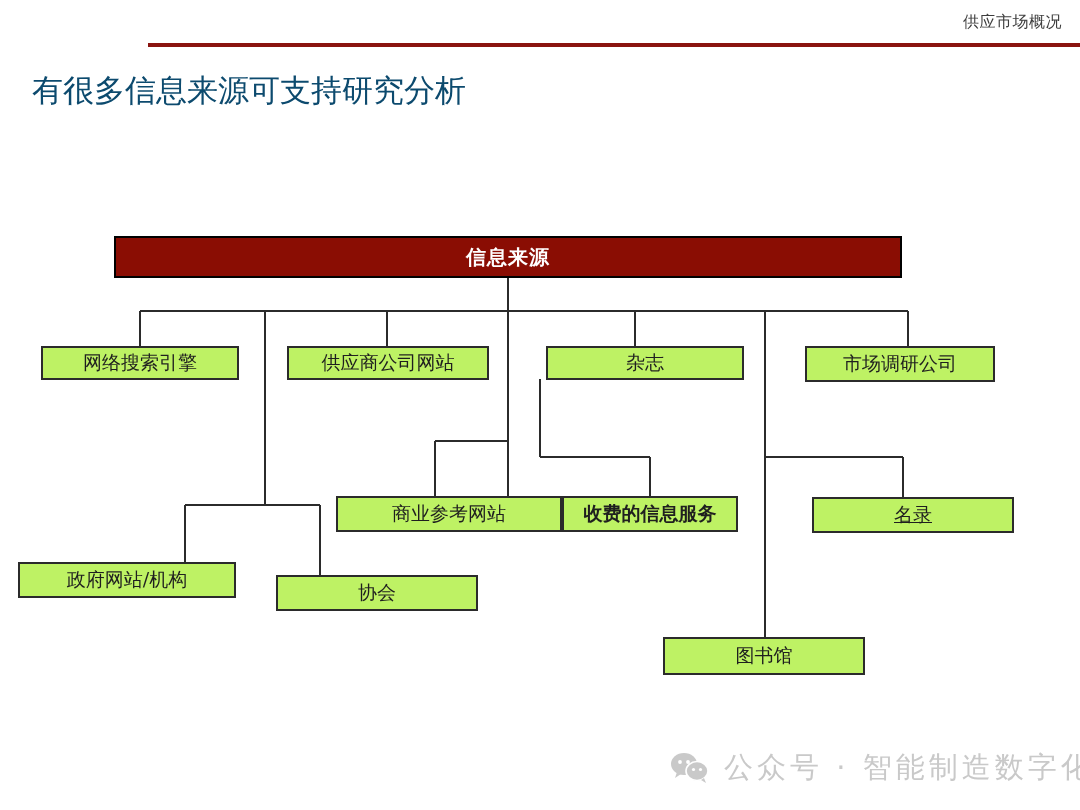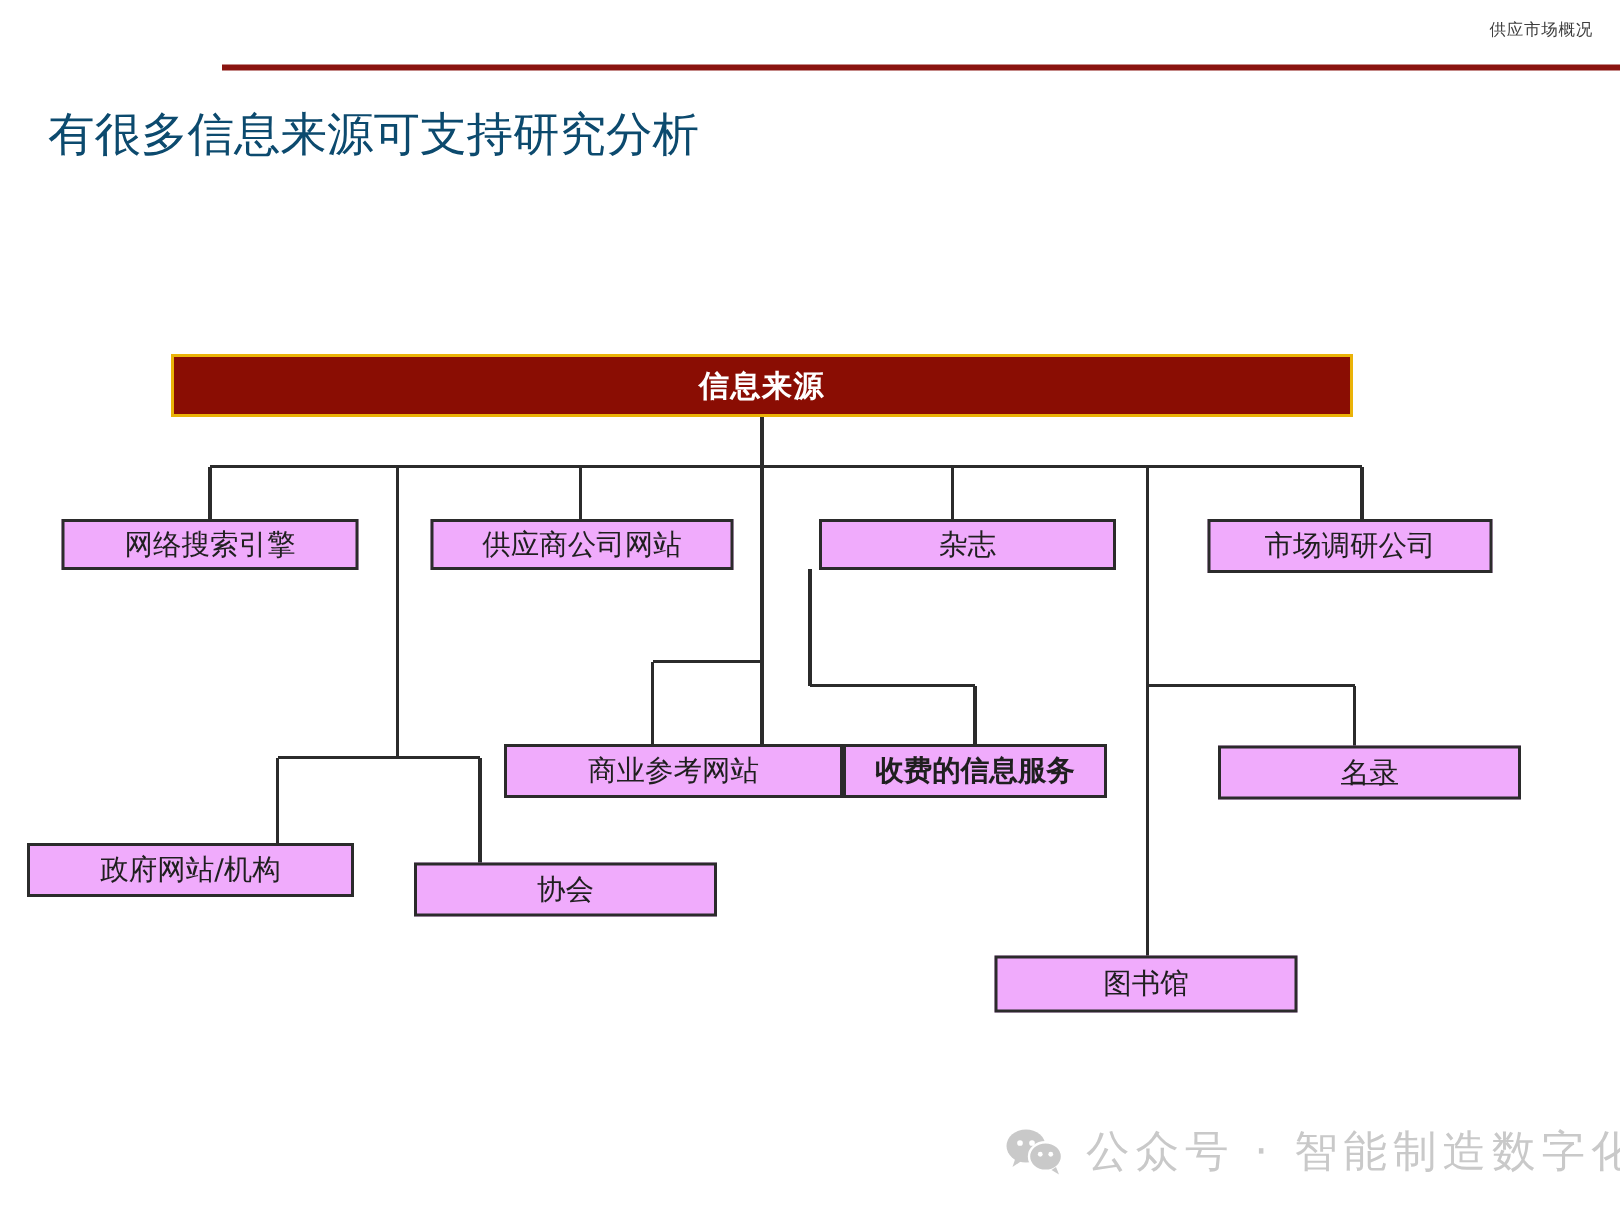--- a/index.html
+++ b/index.html
@@ -14,21 +14,21 @@
     overflow: hidden;
     font-family: "DejaVu Serif", "Liberation Serif", serif;
     color: #111111;
   }
 
   
   #slide-header-label {
     position: absolute;
     right: 18px;
     top: 12px;
-    font-size: 11px;
+    font-size: 16px;
     color: #3d3d3d;
     letter-spacing: 0.5px;
     font-family: "DejaVu Serif", "Liberation Serif", serif;
     white-space: nowrap;
   }
   #header-rule {
     position: absolute;
     left: 148px;
     top: 43px;
     width: 932px;
@@ -63,32 +63,32 @@
     width: 1080px;
     height: 810px;
     pointer-events: none;
   }
 
   
   .node {
     position: absolute;
     box-sizing: border-box;
     border: 2px solid #2b2b2b;
-    background: #f0abfc;
+    background: #bef264;
     display: flex;
     align-items: center;
     justify-content: center;
     font-size: 19px;
     color: #1f1f1f;
     white-space: nowrap;
     font-family: "DejaVu Serif", "Liberation Serif", serif;
   }
   .node.root {
     background: #8a0d03;
-    border: 2px solid #eab308;
+    border: 2px solid #000000;
     color: #ffffff;
     font-size: 20px;
     font-weight: bold;
     letter-spacing: 1px;
   }
 
   
   #watermark {
     position: absolute;
     left: 670px;

